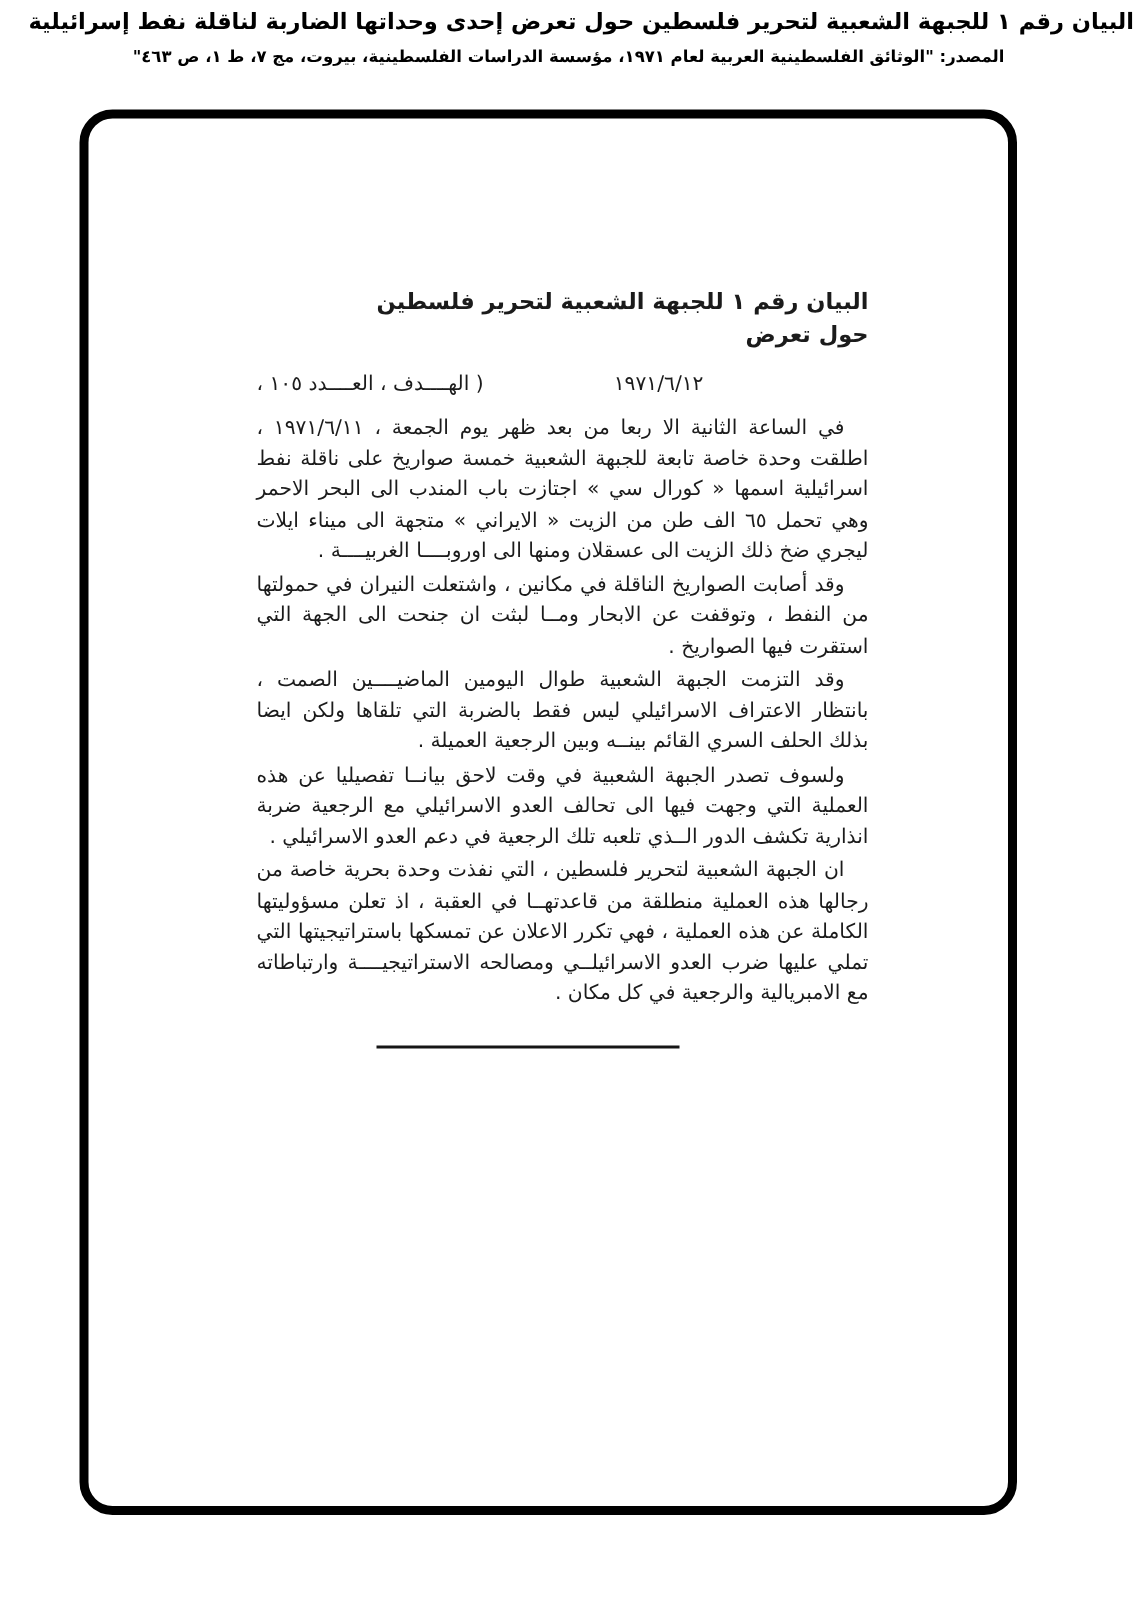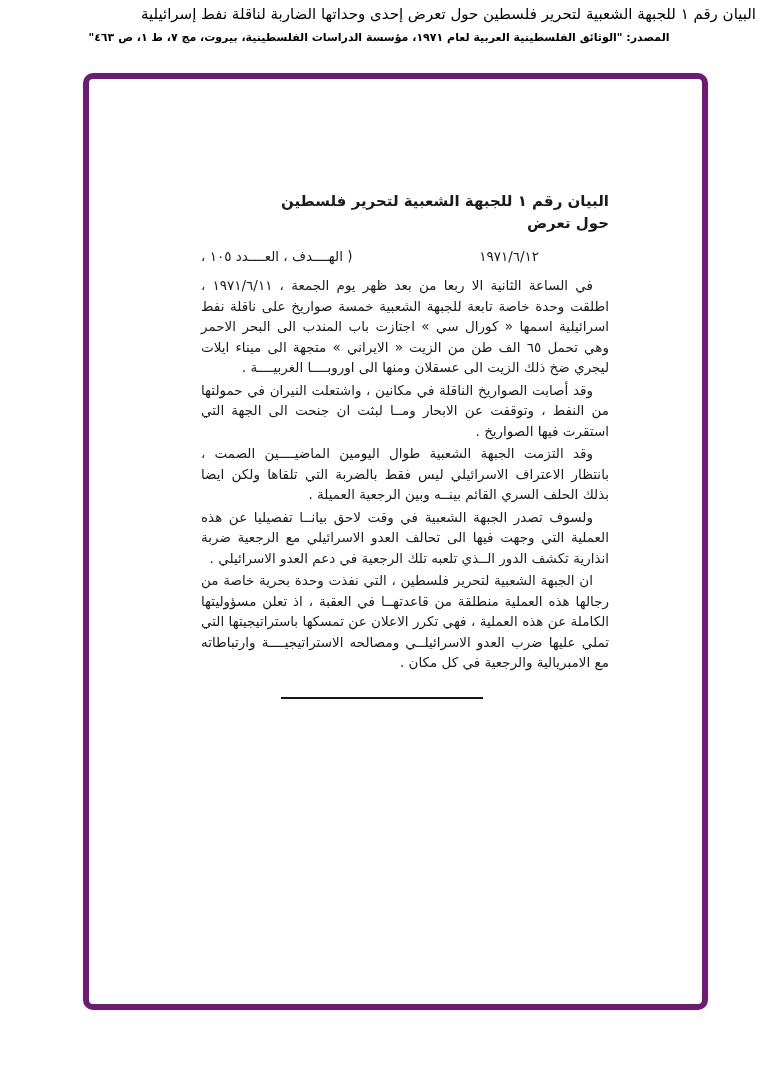--- a/index.html
+++ b/index.html
@@ -17,47 +17,47 @@
   }
 
   
   .hdr-title {
     position: absolute;
     top: 3px;
     right: 2px;
     left: 0;
     direction: rtl;
     text-align: right;
-    font-weight: normal;
+    font-weight: bold;
     font-size: 15px;
     line-height: 22px;
     white-space: nowrap;
   }
   .hdr-source {
     position: absolute;
     top: 30px;
     left: 0;
     right: 0;
     direction: rtl;
     text-align: center;
     font-weight: bold;
     font-size: 11px;
     line-height: 16px;
     white-space: nowrap;
   }
 
   
   .green-frame {
     position: absolute;
-    left: 83px;
+    left: 53px;
     top: 73px;
     width: 613px;
     height: 925px;
-    border: 6px solid #701a75;
-    border-radius: 10px;
+    border: 6px solid #000000;
+    border-radius: 22px;
     background: #ffffff;
   }
 
   
   .doc {
     position: absolute;
     left: 112px;
     top: 111px;
     width: 408px;
     direction: rtl;
@@ -75,21 +75,21 @@
   .t-line { display: block; }
 
   .dateline {
     display: flex;
     justify-content: space-between;
     align-items: flex-start;
     margin-top: 12px;
     font-size: 13.5px;
     line-height: 21px;
   }
-  .dateline .date { margin-right: 70px; white-space: nowrap; }
+  .dateline .date { margin-right: 110px; white-space: nowrap; }
   .citation { text-align: center; }
   .citation span { display: block; white-space: nowrap; }
 
   .doc-body {
     margin-top: 8px;
     font-size: 13.5px;
     line-height: 20.5px;
     text-align: justify;
   }
   .doc-body p {

